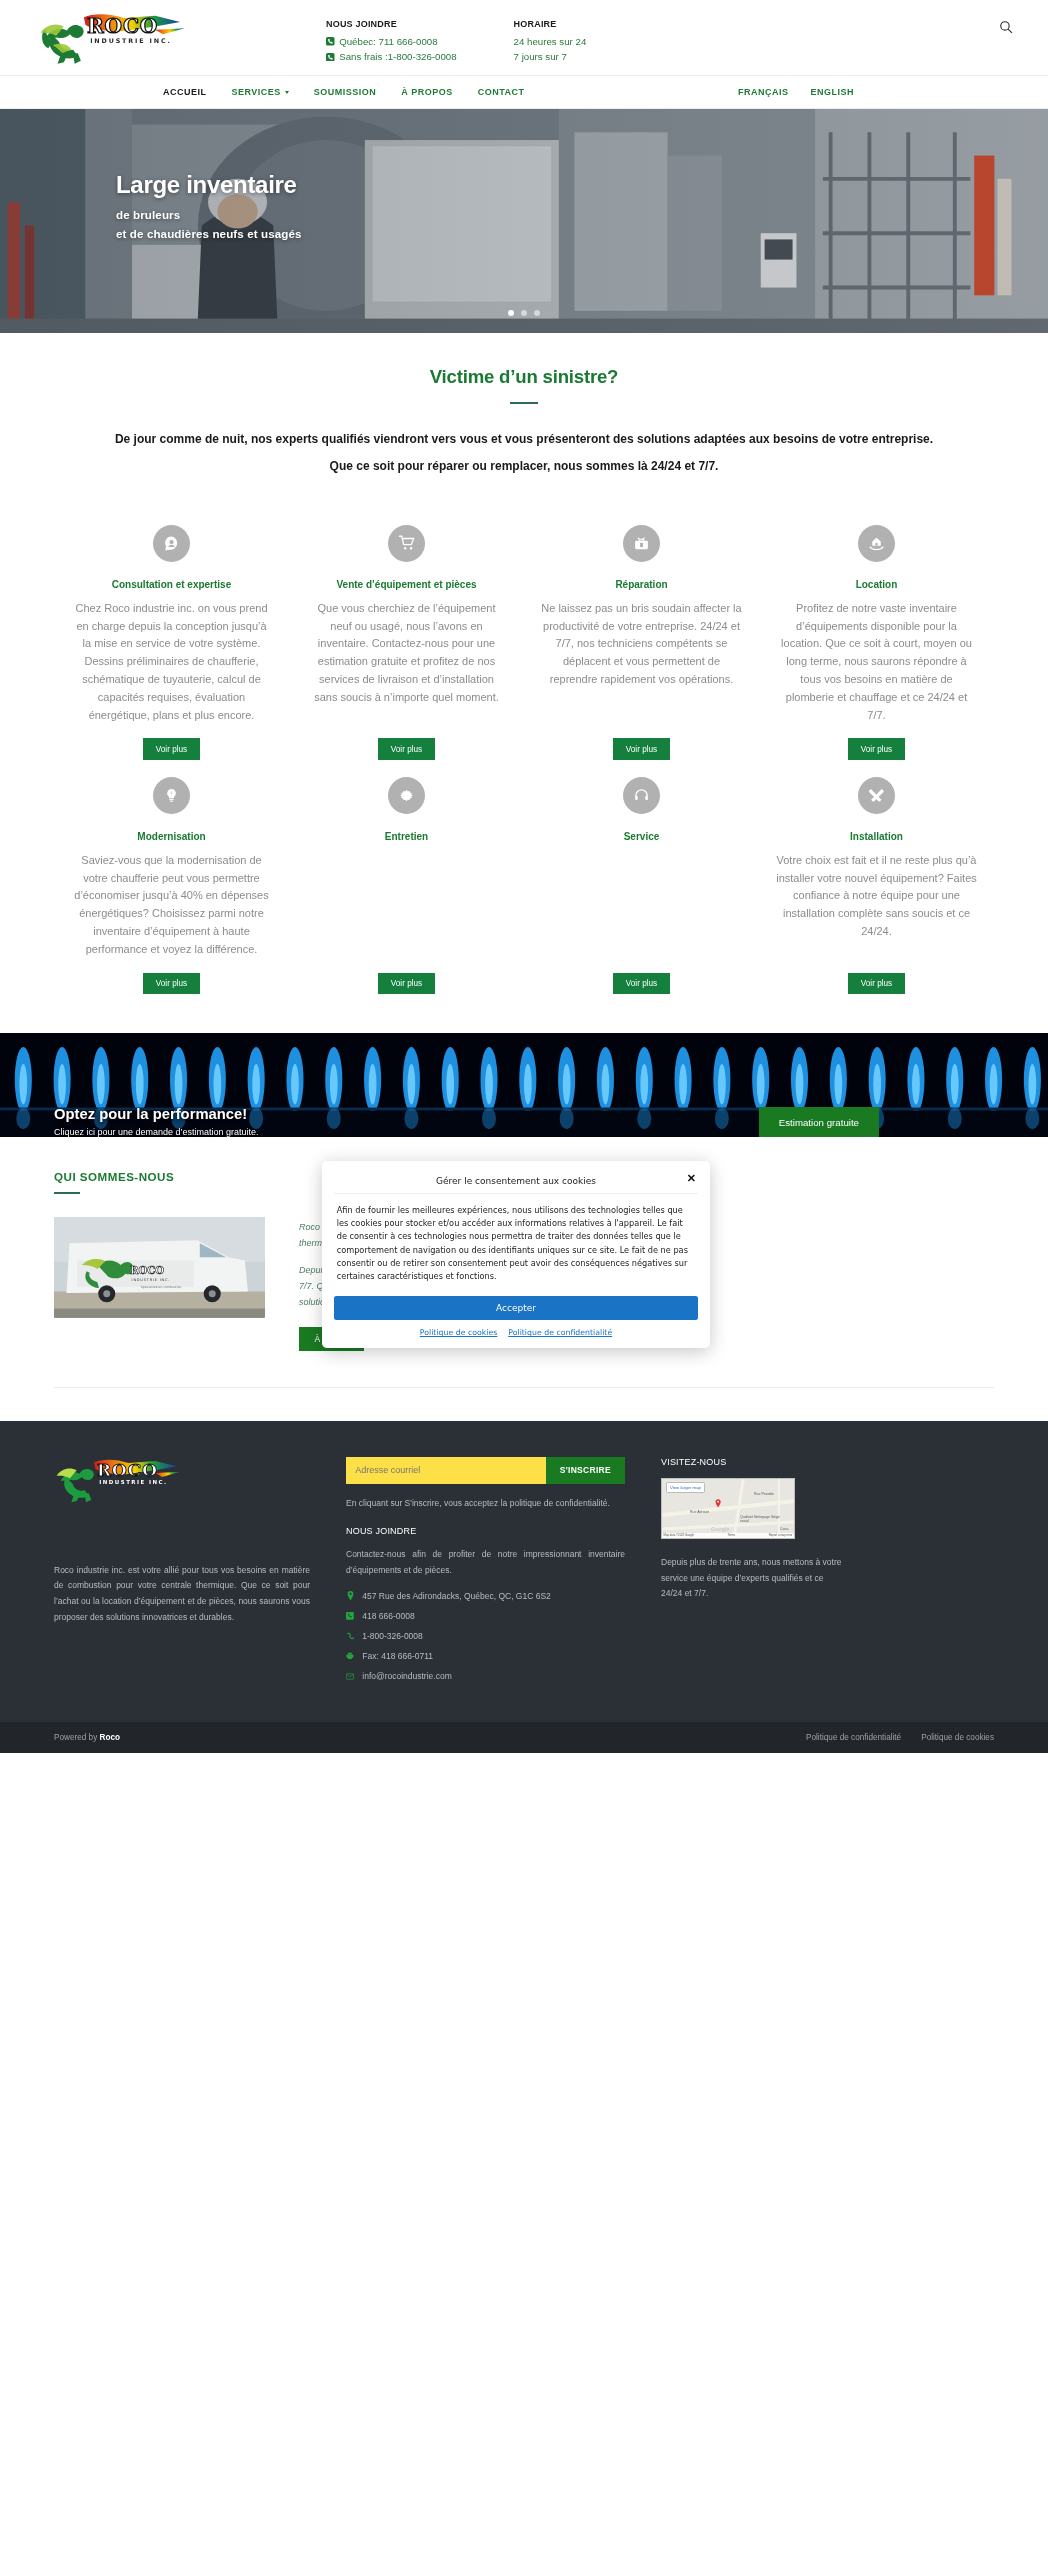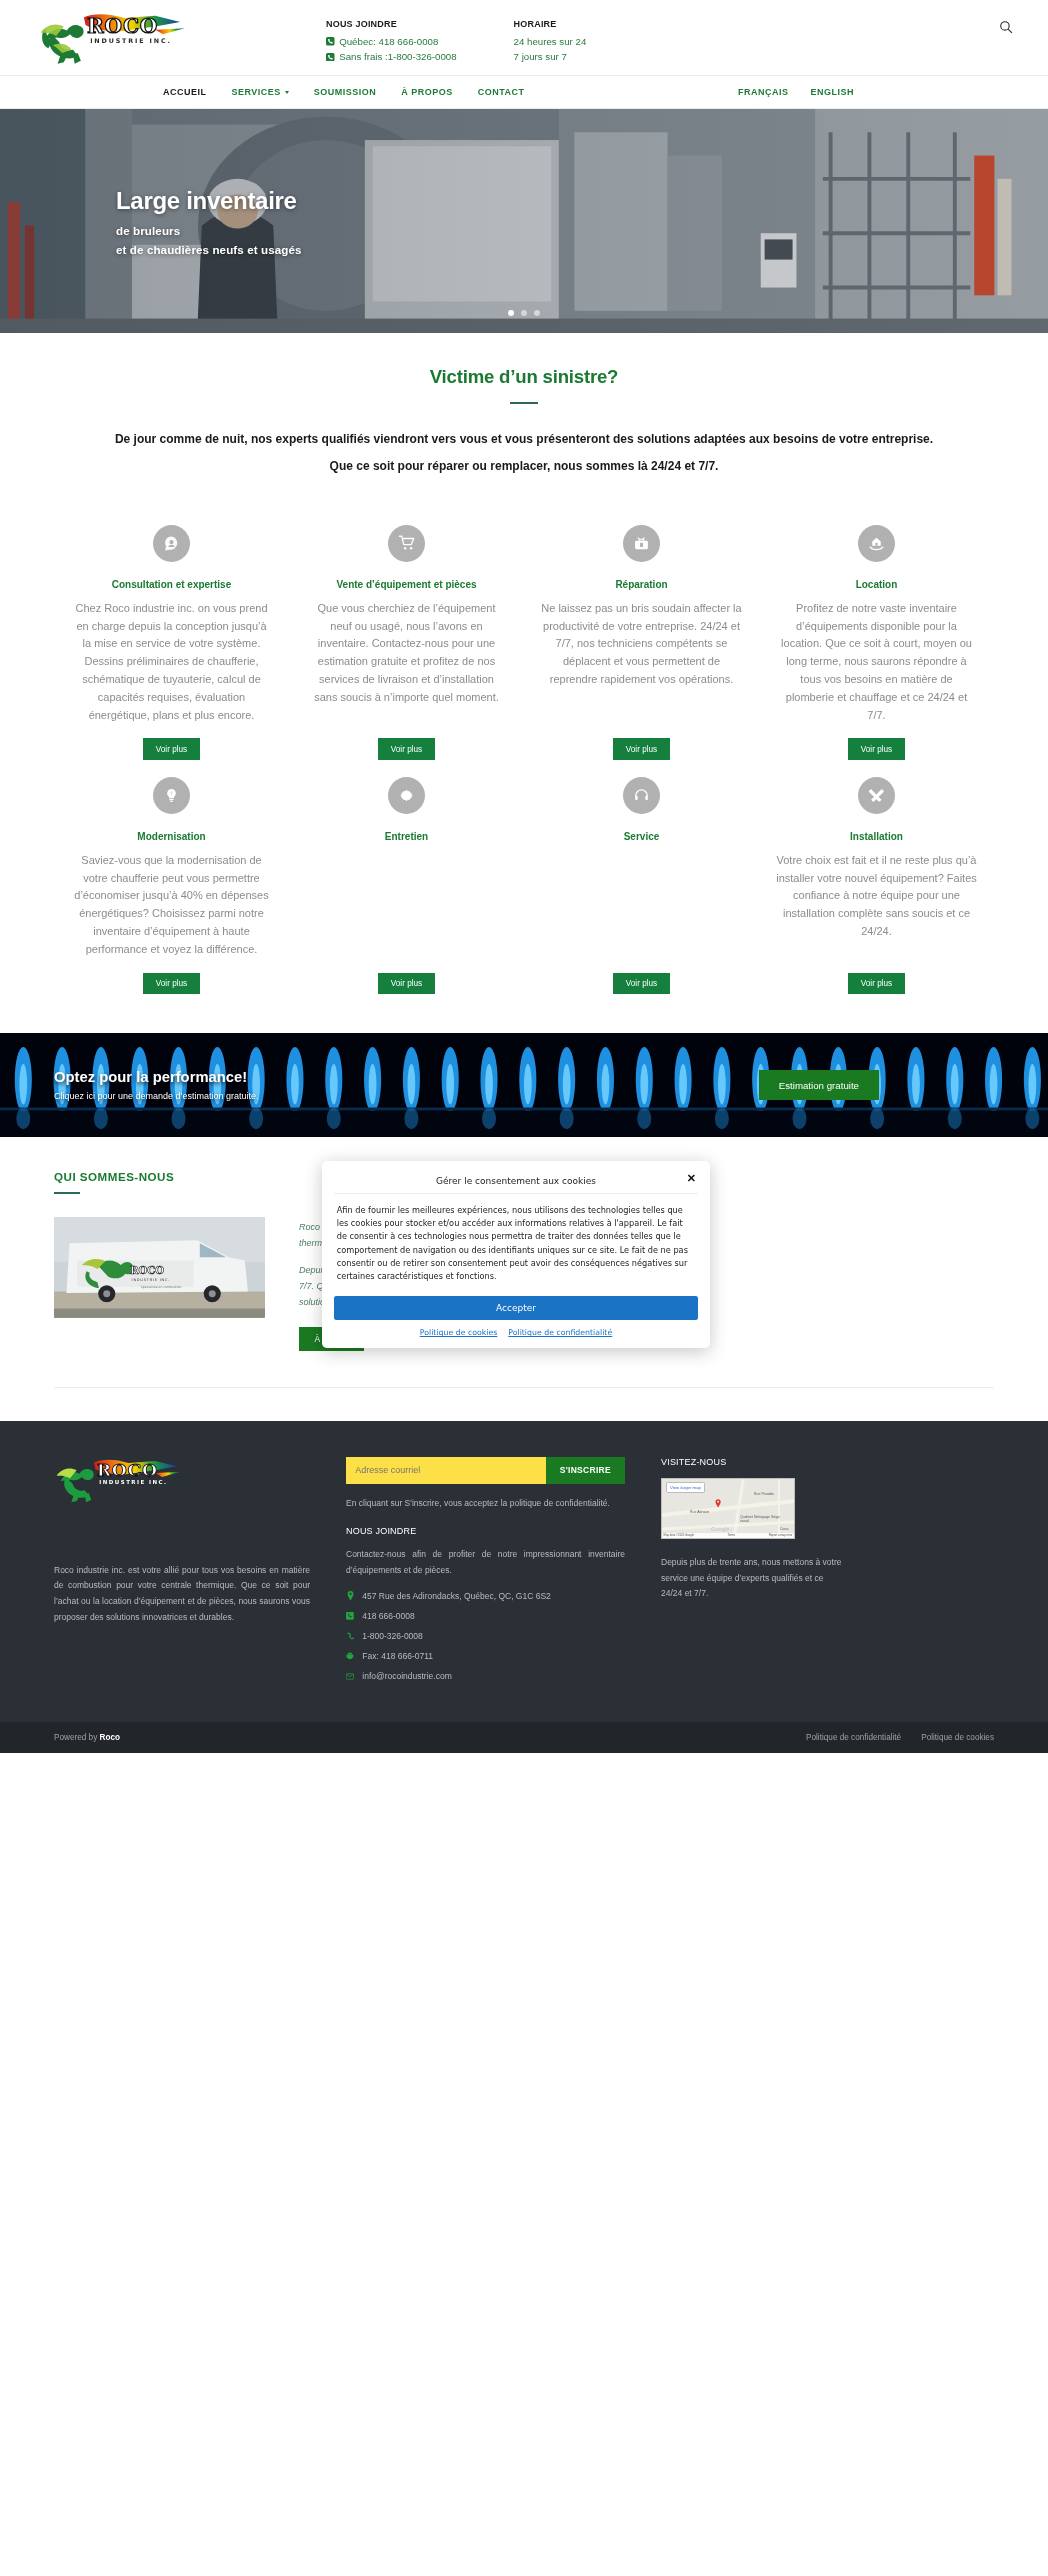--- a/index.html
+++ b/index.html
@@ -32,21 +32,21 @@
   .nav-left { display: flex; gap: 25px; align-items: center; }
   .nav-right { margin-left: auto; display: flex; gap: 22px; align-items: center; padding-right: 31px; }
   .nav-item { font-size: 9px; font-weight: bold; letter-spacing: 0.5px; color: #1f7a35; text-decoration: none; cursor: pointer; display: flex; align-items: center; gap: 3.9px; }
   .nav-item.active { color: #1a1a1a; }
   .caret { width: 0; height: 0; border-left: 2.7px solid transparent; border-right: 2.7px solid transparent; border-top: 3.1px solid #1f7a35; display: inline-block; }
 
   
   .hero { position: relative; height: 224px; overflow: hidden; background: #6d7781; }
   .hero-bg { position: absolute; inset: 0; }
   .hero-overlay { position: absolute; inset: 0; background: linear-gradient(90deg, rgba(30,40,50,.32), rgba(30,40,50,.12)); }
-  .hero-text { position: absolute; left: 116px; top: 78px; color: #fff; text-shadow: 0 0.8px 4.7px rgba(0,0,0,.45); }
+  .hero-text { position: absolute; left: 116px; top: 62px; color: #fff; text-shadow: 0 0.8px 4.7px rgba(0,0,0,.45); }
   .hero-title { font-size: 24px; font-weight: bold; letter-spacing: -0.3px; margin-bottom: 9.3px; }
   .hero-sub { font-size: 11.6px; font-weight: bold; margin-bottom: 5.4px; letter-spacing: 0.1px; }
   .hero-dots { position: absolute; bottom: 17px; left: 0; right: 0; display: flex; justify-content: center; gap: 7px; }
   .dot { width: 6.2px; height: 6.2px; border-radius: 50%; background: rgba(255,255,255,.55); cursor: pointer; }
   .dot.on { background: #fff; }
 
   
   .sinistre { padding: 33px 0 9.3px 0; text-align: center; background: #fff; }
   .sinistre h2 { color: #1a7a32; font-size: 18.6px; font-weight: bold; letter-spacing: -0.2px; }
   .sinistre .sub { color: #9b9b9b; font-size: 10px; margin-top: 7px; }
@@ -61,21 +61,21 @@
   .srv-card { width: 25%; padding: 0 17px; text-align: center; display: flex; flex-direction: column; align-items: center; }
   .srv-icon { width: 37px; height: 37px; border-radius: 50%; background: #b1b1b1; display: flex; align-items: center; justify-content: center; margin-bottom: 17px; }
   .srv-icon svg { fill: #fff; }
   .srv-title { color: #1a7a32; font-size: 10px; font-weight: bold; margin-bottom: 10px; }
   .srv-text { color: #8c8c8c; font-size: 11px; line-height: 1.62; margin-bottom: 14px; }
   .btn-green { display: inline-block; background: #15803d; color: #fff; font-size: 8.2px; padding: 6.2px 13.2px; text-decoration: none; cursor: pointer; border: none; margin-top: auto; }
 
   
   .flames { position: relative; height: 104px; overflow: hidden; background: #02040e; }
   .flames-inner { position: absolute; inset: 0; }
-  .flames-content { position: absolute; inset: 0; display: flex; align-items: center; padding: 0 54px; }
+  .flames-content { position: absolute; inset: 0; display: flex; align-items: flex-end; padding: 0 54px; }
   .flames-left { color: #fff; }
   .flames-title { font-size: 14.8px; font-weight: bold; margin-bottom: 5.4px; text-shadow: 0 1.6px 4.7px rgba(0,0,0,.8); }
   .flames-sub { font-size: 9px; text-shadow: 0 1.6px 4.7px rgba(0,0,0,.8); }
   .btn-est { margin-left: auto; margin-right: 115px; background: #1a7a22; color: #fff; font-size: 9.7px; padding: 9.3px 20px; text-decoration: none; border: none; cursor: pointer; }
 
   
   .qsn { background: #fff; padding: 33px 54px 0 54px; }
   .qsn h3 { color: #1a7a32; font-size: 11.6px; font-weight: bold; letter-spacing: 0.5px; }
   .qsn .rule-left { width: 26.4px; height: 1.6px; background: #2e6b50; margin: 9.3px 0 0 0; }
   .qsn-body { display: flex; gap: 34px; margin-top: 23px; align-items: flex-start; }
@@ -165,21 +165,21 @@
     </div>
 
     <div class="contact-cols">
       <div class="contact-col">
         <div class="contact-title">NOUS JOINDRE</div>
         <div class="contact-line">
           <svg class="mini-icon" viewBox="0 0 16 16">
               <rect width="16" height="16" rx="3" fill="#1f7a35"></rect>
               <path d="M4 4.5c0-.4.3-.7.7-.7h1.4c.3 0 .6.2.7.5l.5 1.5c.1.3 0 .6-.2.8l-.7.6c.6 1.2 1.5 2.1 2.7 2.7l.6-.7c.2-.2.5-.3.8-.2l1.5.5c.3.1.5.4.5.7v1.4c0 .4-.3.7-.7.7C7.6 12.3 3.7 8.4 4 4.5z" fill="#fff"></path>
             </svg>
-          <span>Québec: 418 666-0008</span>
+          <span>Québec: 711 666-0008</span>
         </div>
         <div class="contact-line">
           <svg class="mini-icon" viewBox="0 0 16 16">
               <rect width="16" height="16" rx="3" fill="#1f7a35"></rect>
               <path d="M4 4.5c0-.4.3-.7.7-.7h1.4c.3 0 .6.2.7.5l.5 1.5c.1.3 0 .6-.2.8l-.7.6c.6 1.2 1.5 2.1 2.7 2.7l.6-.7c.2-.2.5-.3.8-.2l1.5.5c.3.1.5.4.5.7v1.4c0 .4-.3.7-.7.7C7.6 12.3 3.7 8.4 4 4.5z" fill="#fff"></path>
             </svg>
           <span>Sans frais :1-800-326-0008</span>
         </div>
       </div>
 

